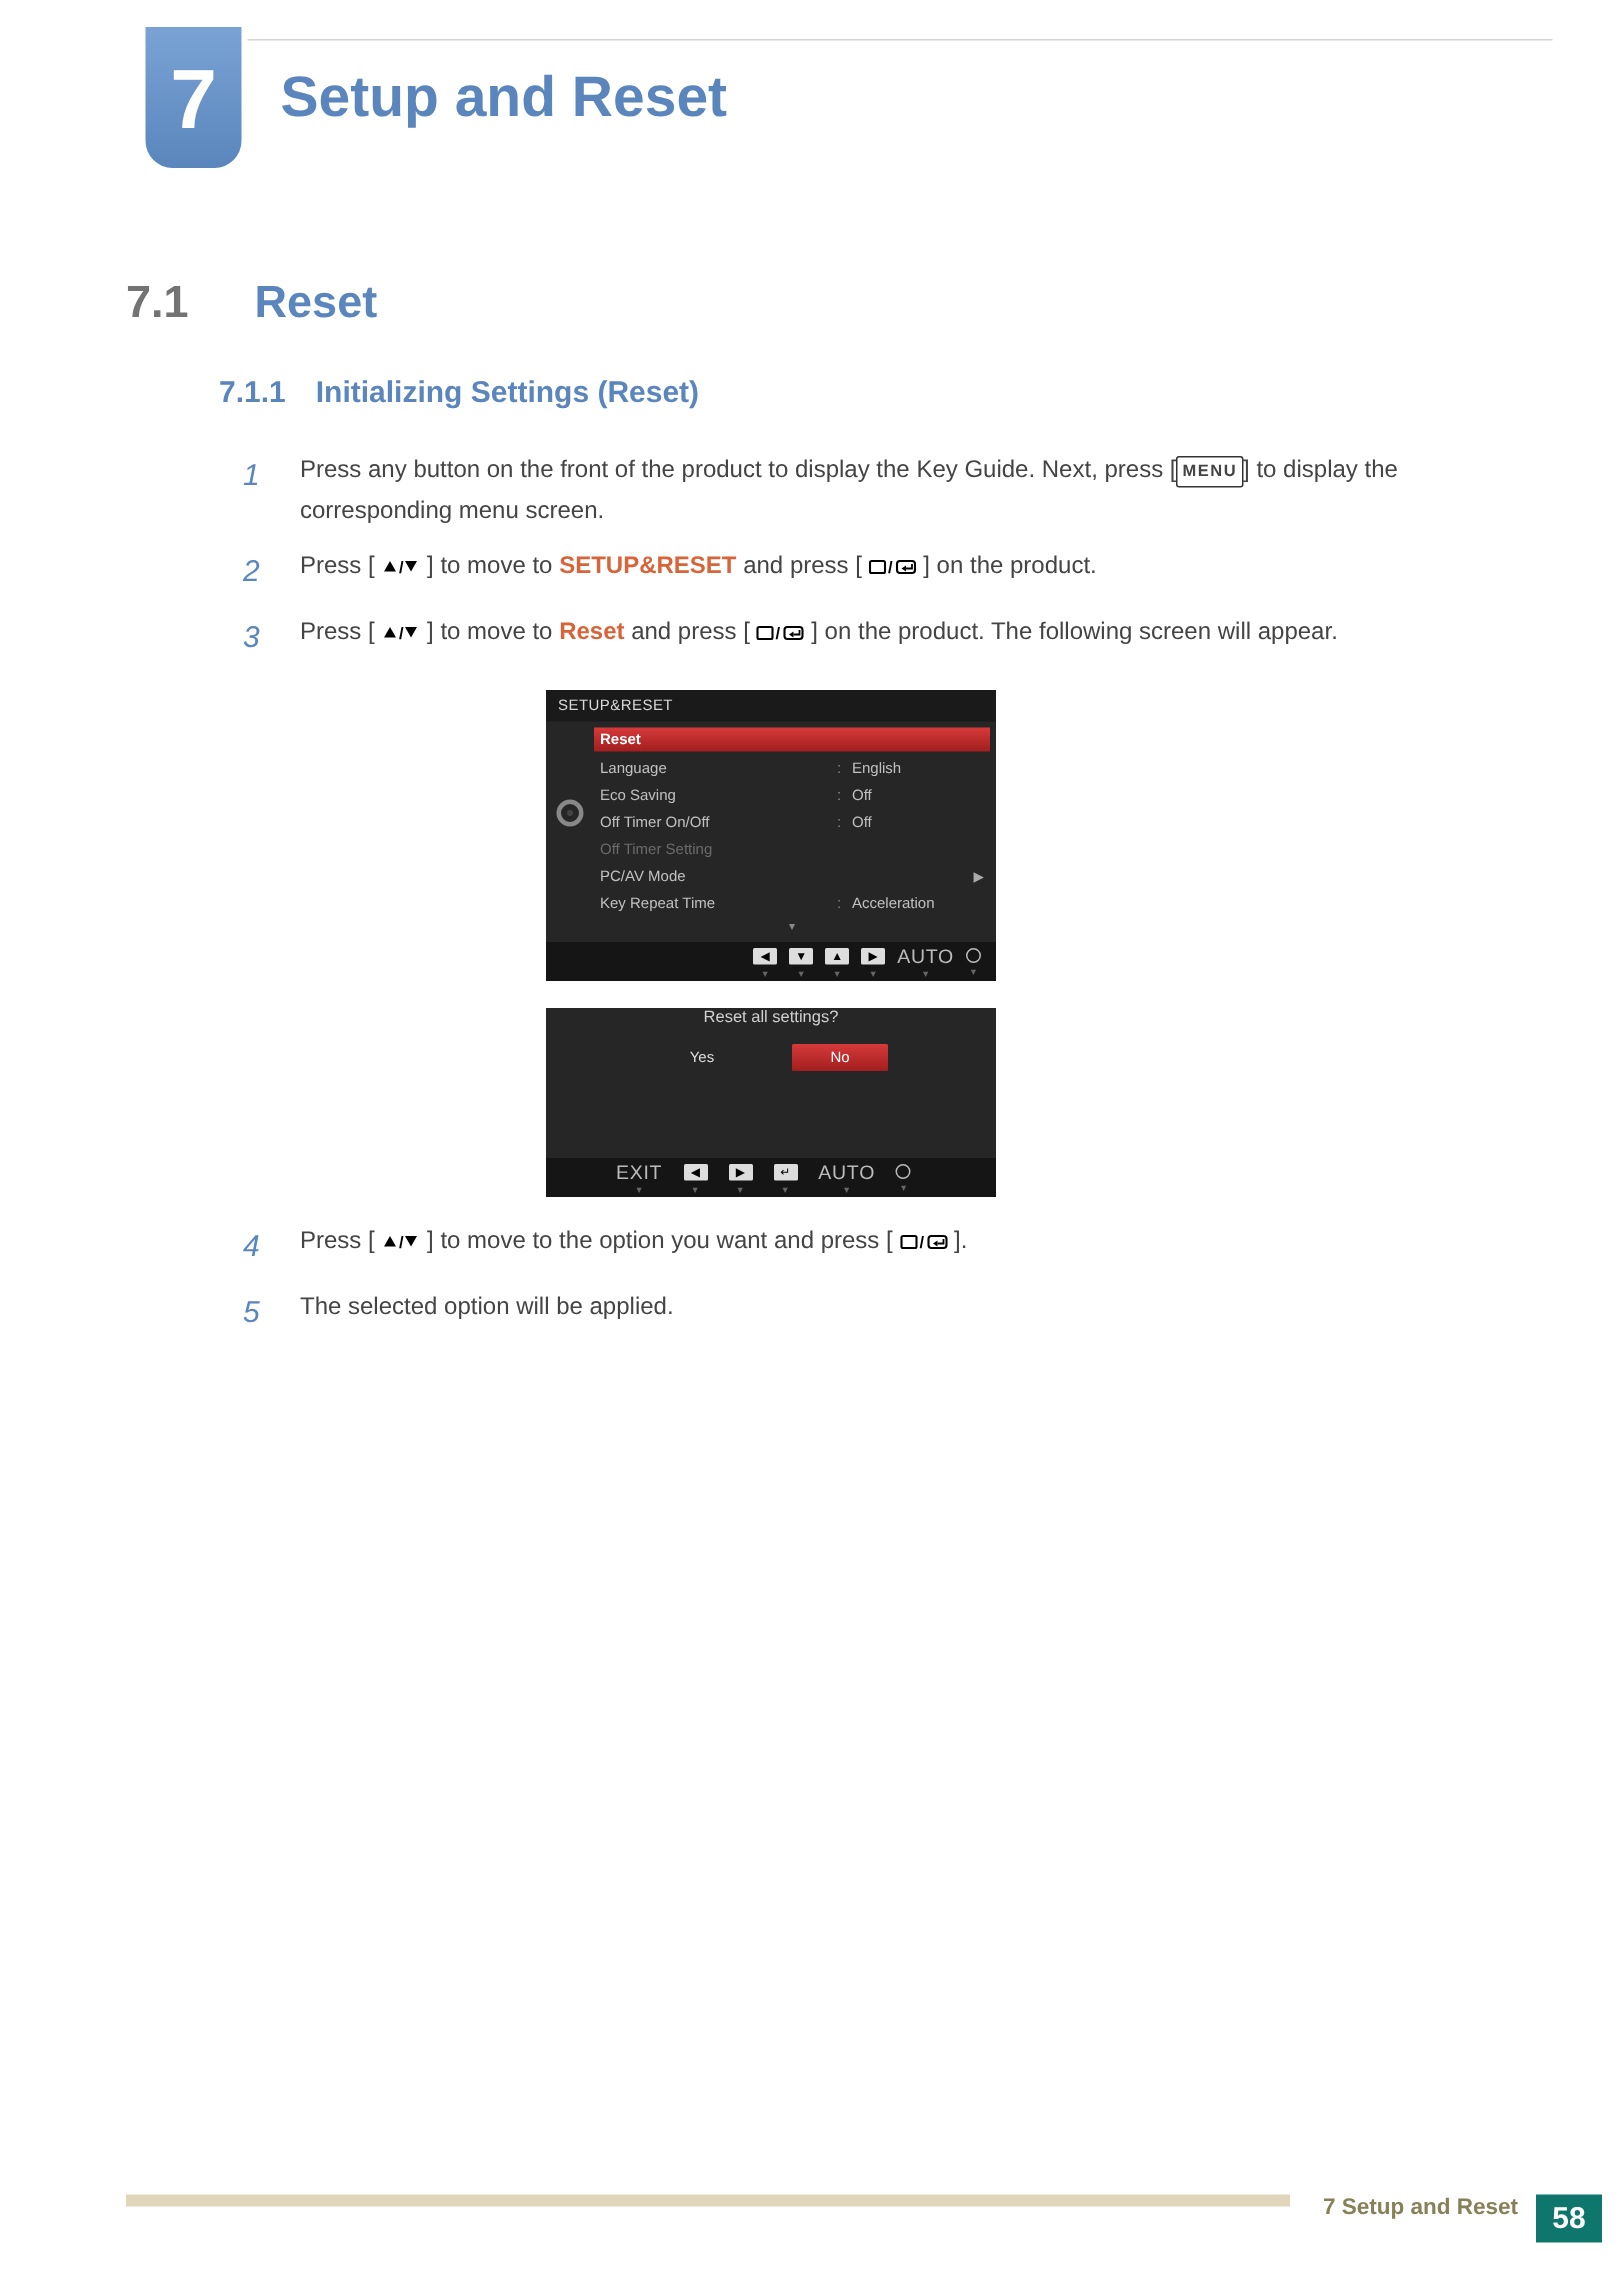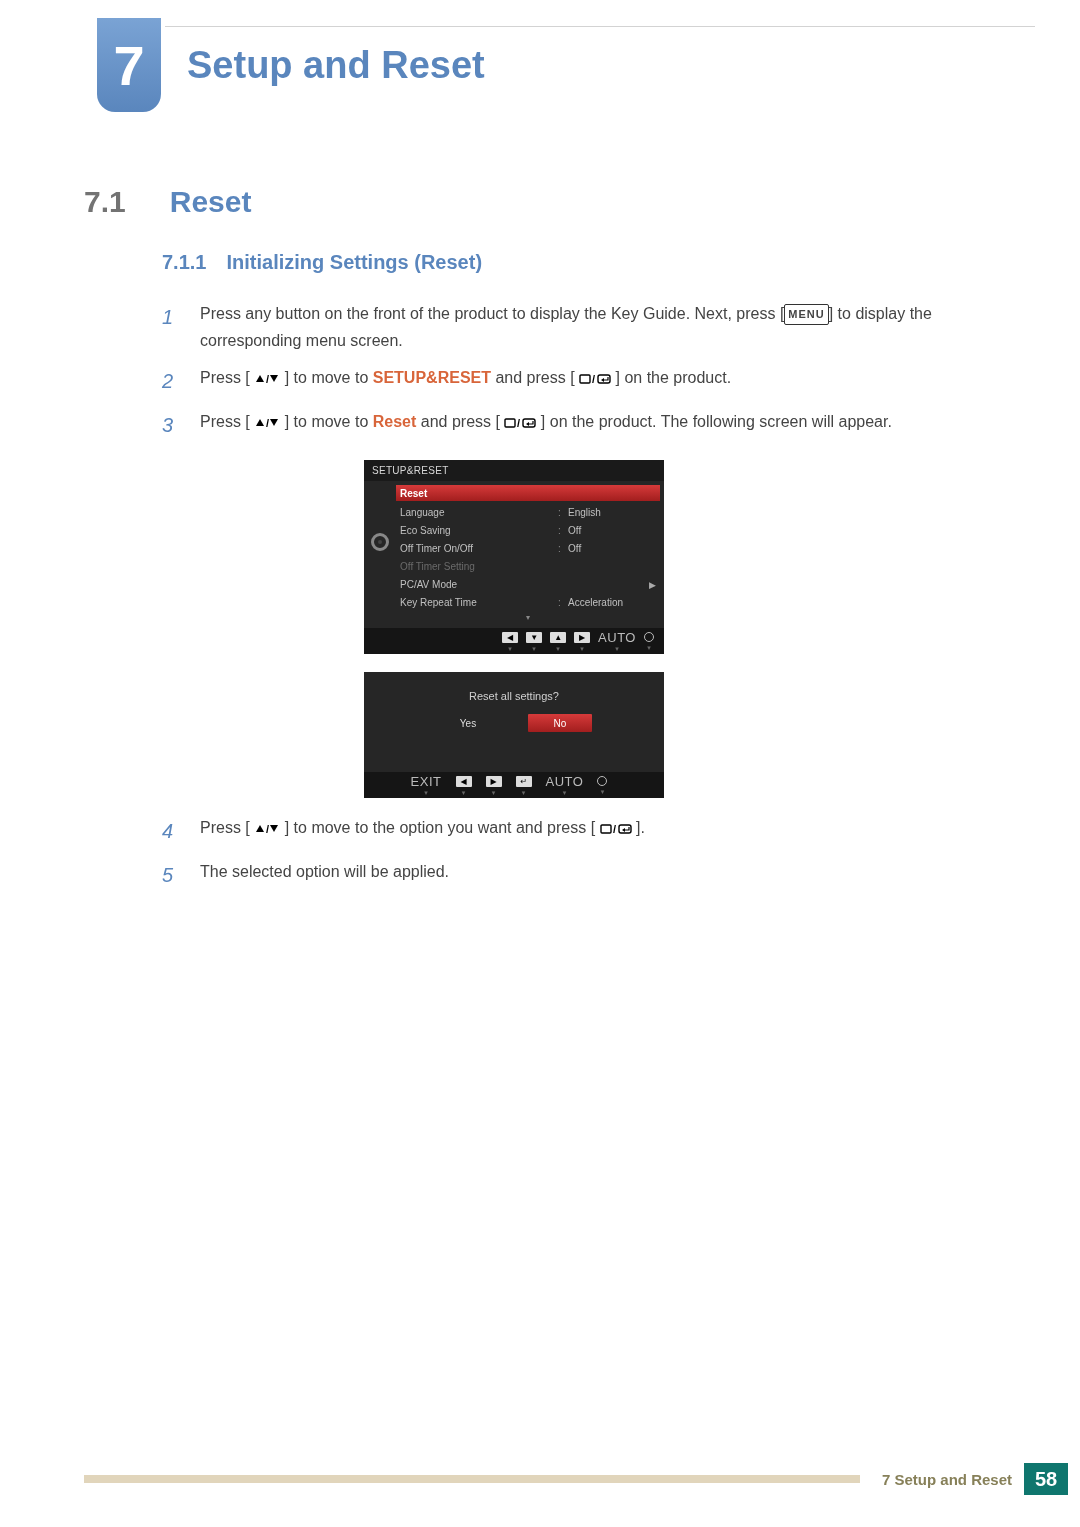--- a/index.html
+++ b/index.html
@@ -26,21 +26,21 @@
   .header-rule { position: absolute; top: 26px; left: 165px; width: 870px; height: 1px; background: #d3d3d3; }
 
   .content { position: absolute; top: 185px; left: 84px; width: 920px; }
 
   .sec-row { display: flex; align-items: baseline; gap: 44px; margin-bottom: 32px; }
   .sec-num { font-size: 30px; font-weight: bold; color: #737373; }
   .sec-title { font-size: 30px; font-weight: bold; color: #5a86bd; }
 
   .intro { margin-left: 78px; font-size: 16px; color: #444; margin-bottom: 36px; line-height: 1.5; }
 
-  .subsec-row { margin-left: 78px; display: flex; align-items: flex-start; gap: 20px; margin-bottom: 26px; }
+  .subsec-row { margin-left: 62px; display: flex; align-items: flex-start; gap: 20px; margin-bottom: 26px; }
   .subsec-num { font-size: 20px; font-weight: bold; color: #5a86bd; }
   .subsec-title { font-size: 20px; font-weight: bold; color: #5a86bd; }
 
   .steps { margin-left: 78px; }
   .step { display: flex; gap: 22px; font-size: 16px; color: #444; line-height: 1.7; margin-bottom: 10px; }
   .step-num { font-size: 20px; font-style: italic; color: #5a86bd; min-width: 16px; }
   .step-body { flex: 1; }
 
   .kw-menu {
     display: inline-block; border: 1px solid #333; font-family: Arial; font-size: 11px;
@@ -91,32 +91,32 @@
     width: 10px; height: 10px; border: 1.2px solid #bbb; border-radius: 50%;
     position: relative; display: flex; align-items: center; justify-content: center;
   }
   .foot-col { display: flex; flex-direction: column; align-items: center; gap: 2px; }
   .foot-tick { color: #666; font-size: 7px; }
 
   .confirm {
     width: 300px; background: #262626; color: #d0d0d0; font-size: 10px;
     margin-left: 280px; margin-bottom: 16px;
   }
-  .confirm-body { height: 78px; display: flex; flex-direction: column; align-items: center; justify-content: center; gap: 12px; }
+  .confirm-body { height: 78px; display: flex; flex-direction: column; align-items: center; justify-content: flex-start; gap: 12px; }
   .confirm-q { color: #d0d0d0; font-size: 11px; }
   .confirm-btns { display: flex; gap: 28px; align-items: center; }
   .btn-plain { color: #ddd; font-size: 10px; width: 64px; text-align: center; }
   .btn-hi {
     width: 64px; height: 18px; background: linear-gradient(180deg, #d63a3a, #a21e1e);
     color: #fff; font-size: 10px; display: flex; align-items: center; justify-content: center;
     border-radius: 1px;
   }
 
   
-  .page-footer { position: absolute; bottom: 32px; left: 84px; right: 12px; height: 32px; display: flex; align-items: center; }
+  .page-footer { position: absolute; bottom: 32px; left: 84px; right: 12px; height: 32px; display: flex; align-items: flex-start; }
   .foot-bar { flex: 1; height: 8px; background: #e1d5bb; }
   .foot-label { font-size: 15px; color: #878059; margin: 0 12px 0 22px; font-weight: bold; }
   .foot-page {
     width: 44px; height: 32px; background: #0f766e; color: #fff;
     display: flex; align-items: center; justify-content: center; font-size: 20px; font-weight: bold;
   }
 </style>
 </head>
 <body>
 

